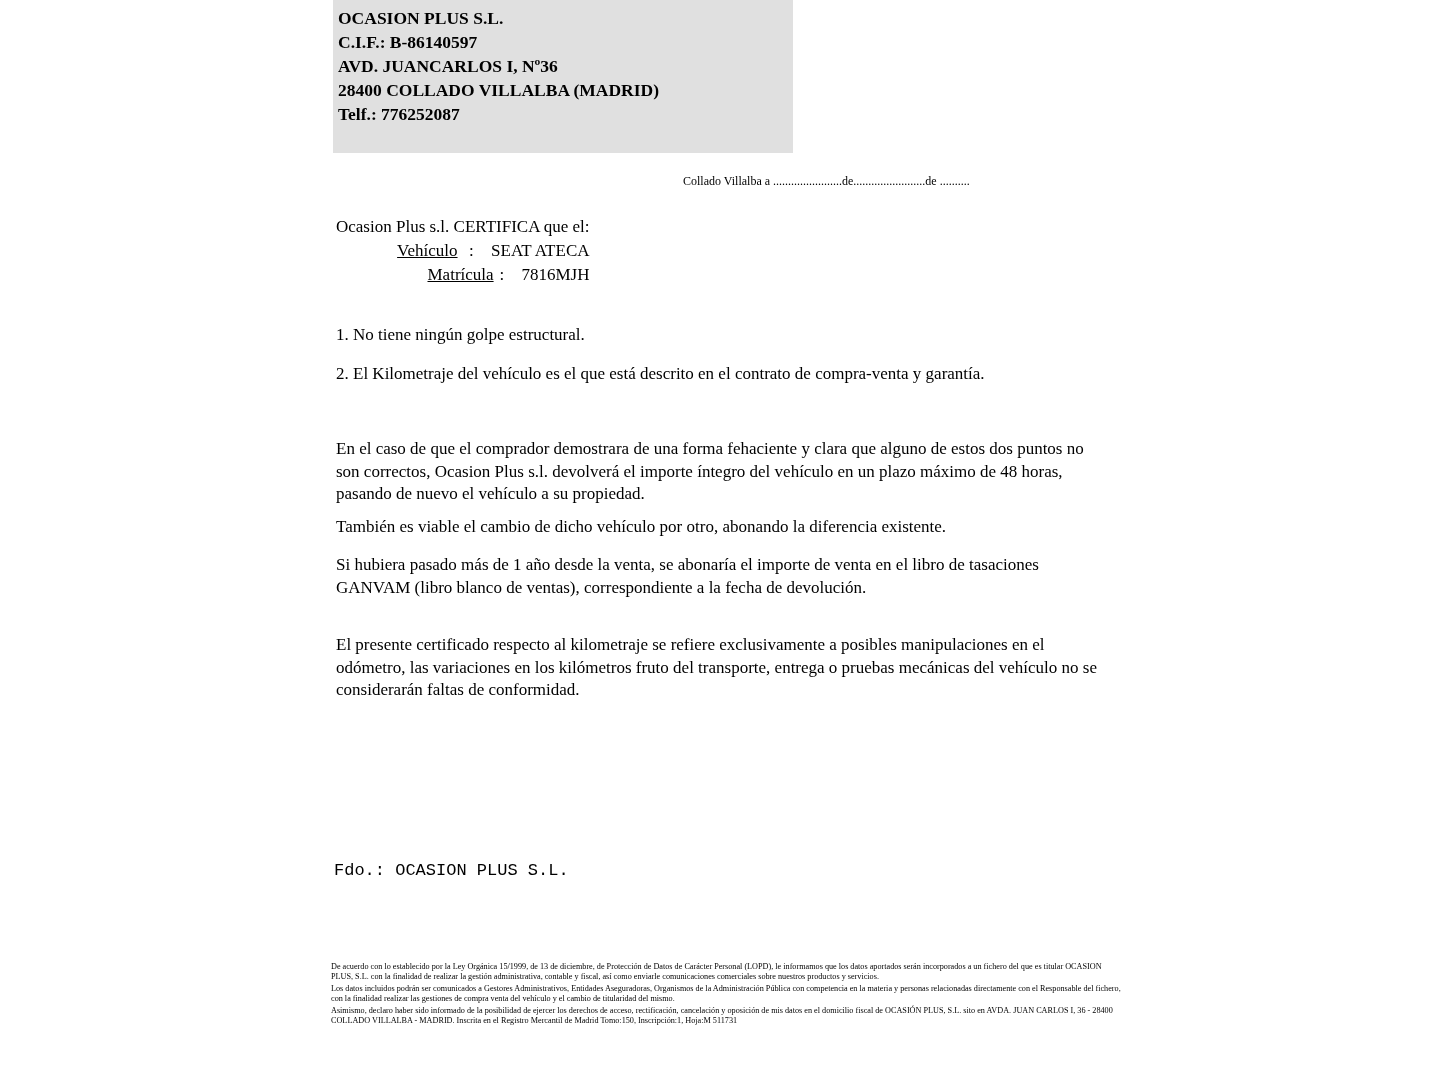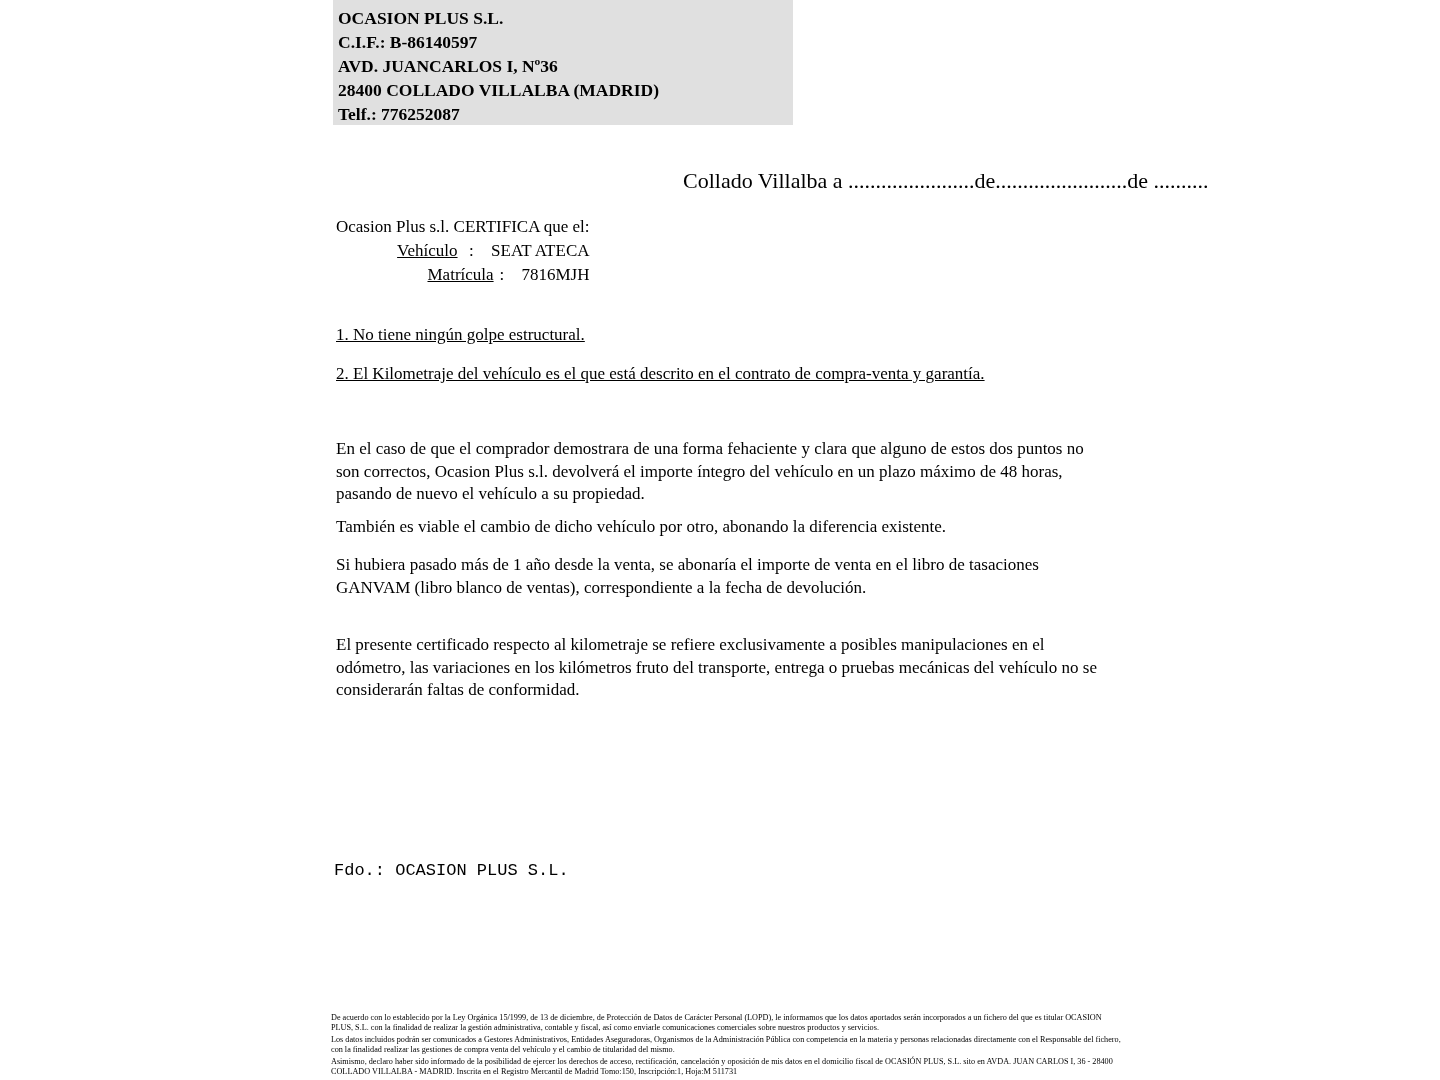--- a/index.html
+++ b/index.html
@@ -21,39 +21,39 @@
     width: 1440px;
     height: 1080px;
     background: #ffffff;
   }
   
   .header-block {
     position: absolute;
     left: 333px;
     top: 0px;
     width: 460px;
-    height: 125px;
+    height: 153px;
     background: #e0e0e0;
     padding: 6px 0 11px 0;
     box-sizing: border-box;
   }
   .header-block .line {
     font-family: "Liberation Serif", serif;
     font-weight: bold;
     font-size: 17.5px;
     line-height: 24px;
     padding-left: 5px;
     white-space: nowrap;
   }
   
   .date-line {
     position: absolute;
     left: 683px;
     top: 170px;
-    font-size: 22px;
+    font-size: 12px;
     line-height: 22px;
     white-space: nowrap;
   }
   
   .certifica {
     position: absolute;
     left: 336px;
     top: 215px;
     font-size: 17px;
     line-height: 24px;
@@ -72,21 +72,20 @@
     display: inline-block;
     width: 22px;
   }
   
   .point {
     position: absolute;
     left: 336px;
     font-size: 17px;
     line-height: 22px;
     white-space: nowrap;
-    text-decoration: underline;
   }
   .point-1 { top: 324px; }
   .point-2 { top: 363px; }
   
   .para {
     position: absolute;
     left: 336px;
     width: 770px;
     font-size: 17px;
     line-height: 22.5px;
@@ -102,21 +101,21 @@
     left: 334px;
     top: 861px;
     font-size: 17px;
     white-space: nowrap;
     font-family: Liberation Mono, monospace;
   }
   
   .footer {
     position: absolute;
     left: 331px;
-    top: 1013px;
+    top: 962px;
     width: 790px;
     font-family: "Liberation Serif", serif;
     font-size: 8.2px;
     line-height: 9.6px;
     color: #000000;
   }
   .footer p {
     margin: 0 0 3px 0;
   }
   .footer p:last-child { margin-bottom: 0; }

